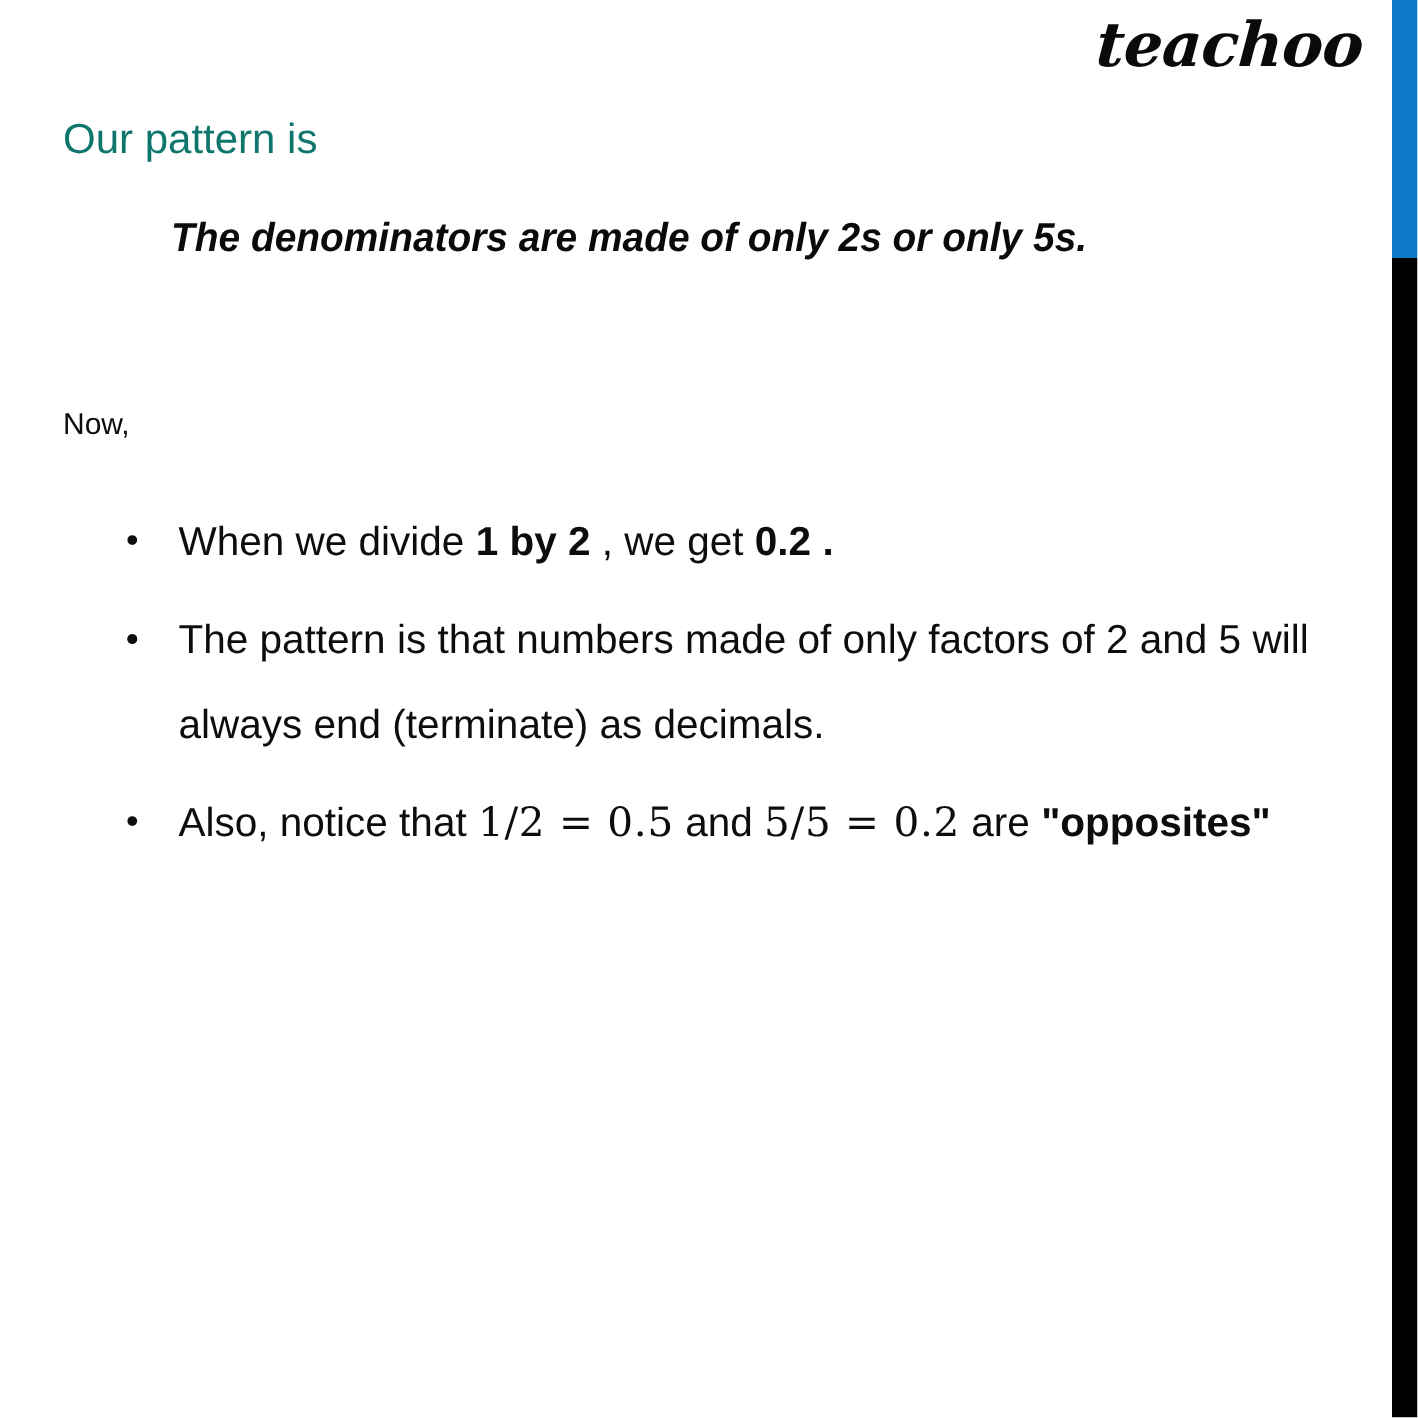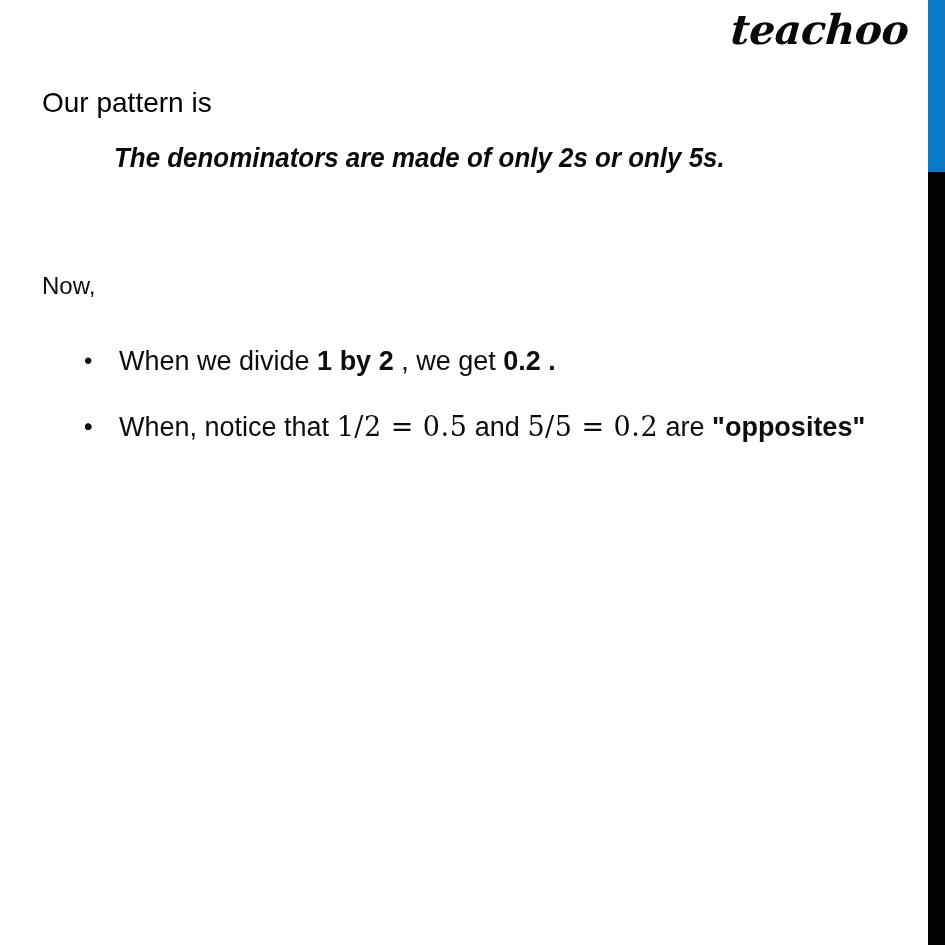--- a/index.html
+++ b/index.html
@@ -65,23 +65,23 @@
     position: absolute;
     left: 0;
     top: 0;
     width: 928px;
     height: 945px;
   }
 
   .line-intro {
     position: absolute;
     left: 42px;
-    top: 87px;
+    top: 77px;
     font-size: 28px;
-    color: #000000;
+    color: #0f766e;
     font-family: "Liberation Sans", sans-serif;
     white-space: nowrap;
   }
 
   .line-statement {
     position: absolute;
     left: 114px;
     top: 143px;
     font-family: "Liberation Sans", sans-serif;
     font-weight: bold;
@@ -90,21 +90,21 @@
     color: #0a0a0a;
     white-space: nowrap;
     transform: scaleX(0.96);
     transform-origin: left center;
   }
 
   .line-now {
     position: absolute;
     left: 42px;
     top: 272px;
-    font-size: 24px;
+    font-size: 20px;
     color: #0d0d0d;
     font-family: "Liberation Sans", sans-serif;
     white-space: nowrap;
   }
 
   .bullet-list {
     position: absolute;
     left: 0;
     top: 332px;
     width: 900px;
@@ -182,22 +182,23 @@
         <span class="dot">•</span>
         <span><span>When we divide </span><b class="sansbold">1 by 2</b><span> , we get </span><b class="sansbold">0.2</b><b class="sansbold"> .</b></span>
       </div>
 
       <div class="bullet-row spaced-2">
         <span class="dot">•</span>
       </div>
 
       <div class="bullet-row spaced-3 multiline">
         <span class="dot">•</span>
+        <span><span>The pattern is that numbers made of only factors of 2 and 5</span> <span>will always end (terminate) as decimals.</span></span>
       </div>
 
       <div class="bullet-row spaced-4">
         <span class="dot">•</span>
-        <span class="nowrap"><span>When, notice that </span><span class="mathnum">1/2 = 0.5</span><span> and </span><span class="mathnum">5/5 = 0.2</span><span> are </span><b class="quotebold">"opposites"</b></span>
+        <span class="nowrap"><span>Also, notice that </span><span class="mathnum">1/2 = 0.5</span><span> and </span><span class="mathnum">5/5 = 0.2</span><span> are </span><b class="quotebold">"opposites"</b></span>
       </div>
 
     </div>
   </div>
 </div>
 
 </body></html>

